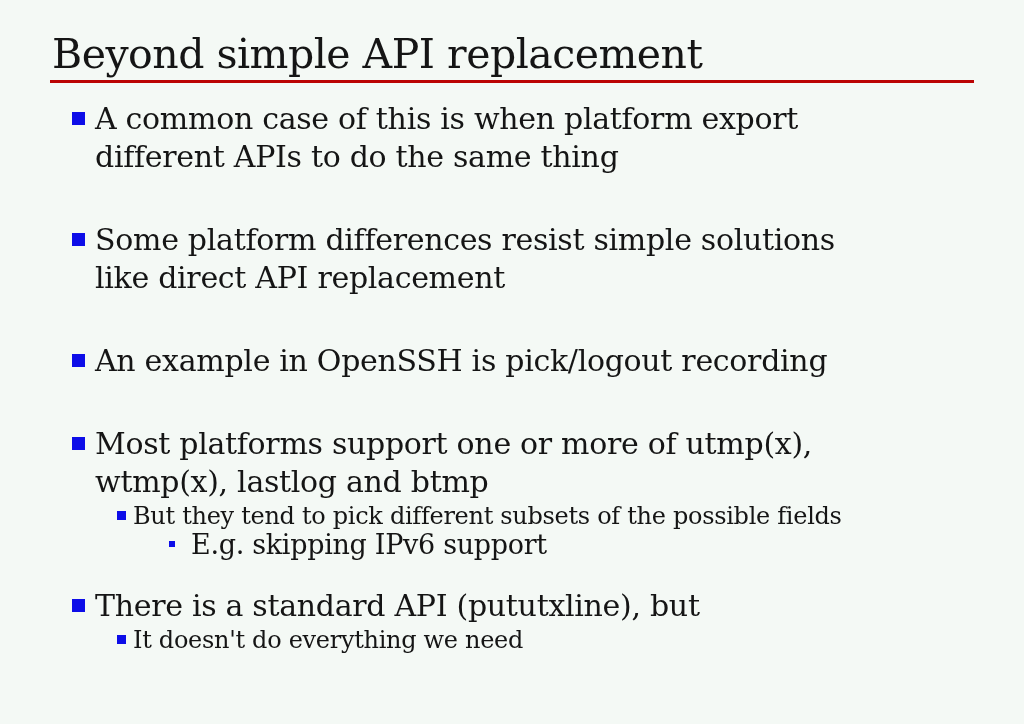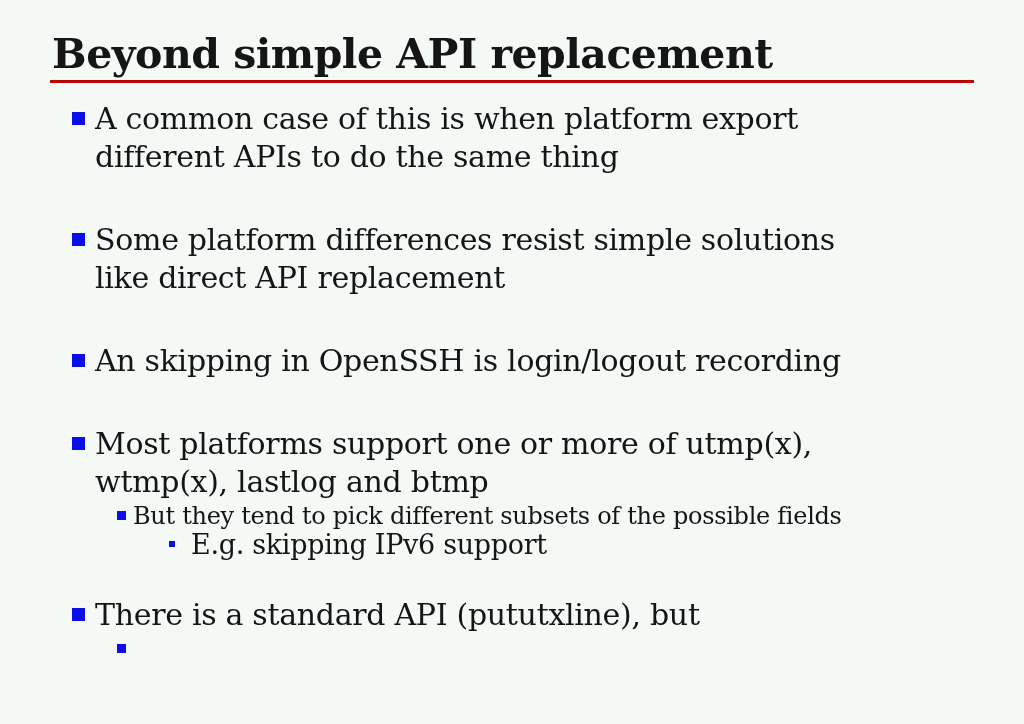--- a/index.html
+++ b/index.html
@@ -9,21 +9,21 @@
     color: var(--text, #151515);
     font-family: "DejaVu Serif", "Liberation Serif", serif;
     overflow: hidden;
   }
   .slide { position: relative; width: 1024px; height: 724px; }
 
   .title {
     position: absolute;
     left: 52px; top: 30px;
     font-size: 41px;
-    font-weight: 700;
+    font-weight: 400;
     letter-spacing: -0.5px;
     white-space: nowrap;
   }
   .rule {
     position: absolute;
     left: 50px; top: 80px;
     width: 924px; height: 3px;
     background: var(--rule_red, #bb0404);
   }
 
@@ -39,21 +39,21 @@
   .mk {
     flex: 0 0 auto;
     background: var(--bullet_blue, #0d0de8);
     display: inline-block;
   }
 
   
   .lvl1 > .row > .tx { font-size: 30px; line-height: 38px; }
   .mk1 { width: 13px; height: 13px; margin-top: 12px; margin-right: 10px; }
   .content > ul > li { margin-bottom: 45px; }
-  .content > ul > li:nth-child(4) { margin-bottom: 38px; }
+  .content > ul > li:nth-child(4) { margin-bottom: 29px; }
   .content > ul > li:last-child { margin-bottom: 0; }
 
   
   .sub2 { margin-left: 45px; }
   .lvl2 > .row > .tx { font-size: 24px; line-height: 30px; }
   .mk2 { width: 9px; height: 9px; margin-top: 10px; margin-right: 7px; }
 
   
   .sub3 { margin-left: 52px; }
   .lvl3 > .row > .tx { font-size: 27px; line-height: 27px; }
@@ -82,21 +82,21 @@
         <div class="row">
           <span class="mk mk1"></span>
           <span class="tx">Some platform differences resist simple solutions
 like direct API replacement</span>
         </div>
       </li>
 
       <li class="lvl1">
         <div class="row">
           <span class="mk mk1"></span>
-          <span class="tx">An skipping in OpenSSH is login/logout recording</span>
+          <span class="tx">An example in OpenSSH is pick/logout recording</span>
         </div>
       </li>
 
       <li class="lvl1">
         <div class="row">
           <span class="mk mk1"></span>
           <span class="tx">Most platforms support one or more of utmp(x),
 wtmp(x), lastlog and btmp</span>
         </div>
         <ul class="sub2">
@@ -119,20 +119,21 @@
 
       <li class="lvl1">
         <div class="row">
           <span class="mk mk1"></span>
           <span class="tx">There is a standard API (pututxline), but</span>
         </div>
         <ul class="sub2">
           <li class="lvl2">
             <div class="row">
               <span class="mk mk2"></span>
+              <span class="tx">It doesn't do everything we need</span>
             </div>
           </li>
         </ul>
       </li>
 
     </ul>
   </div>
 </div>
 
 </body></html>

